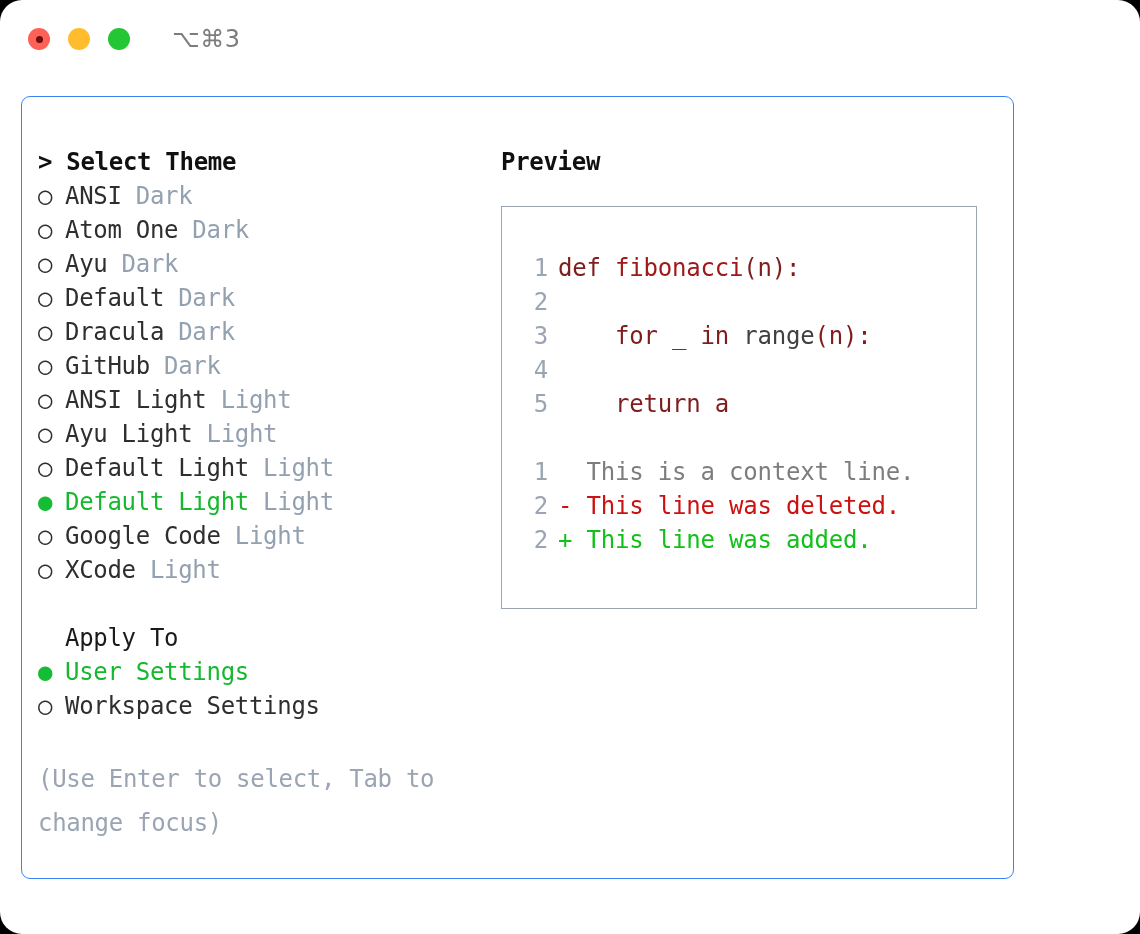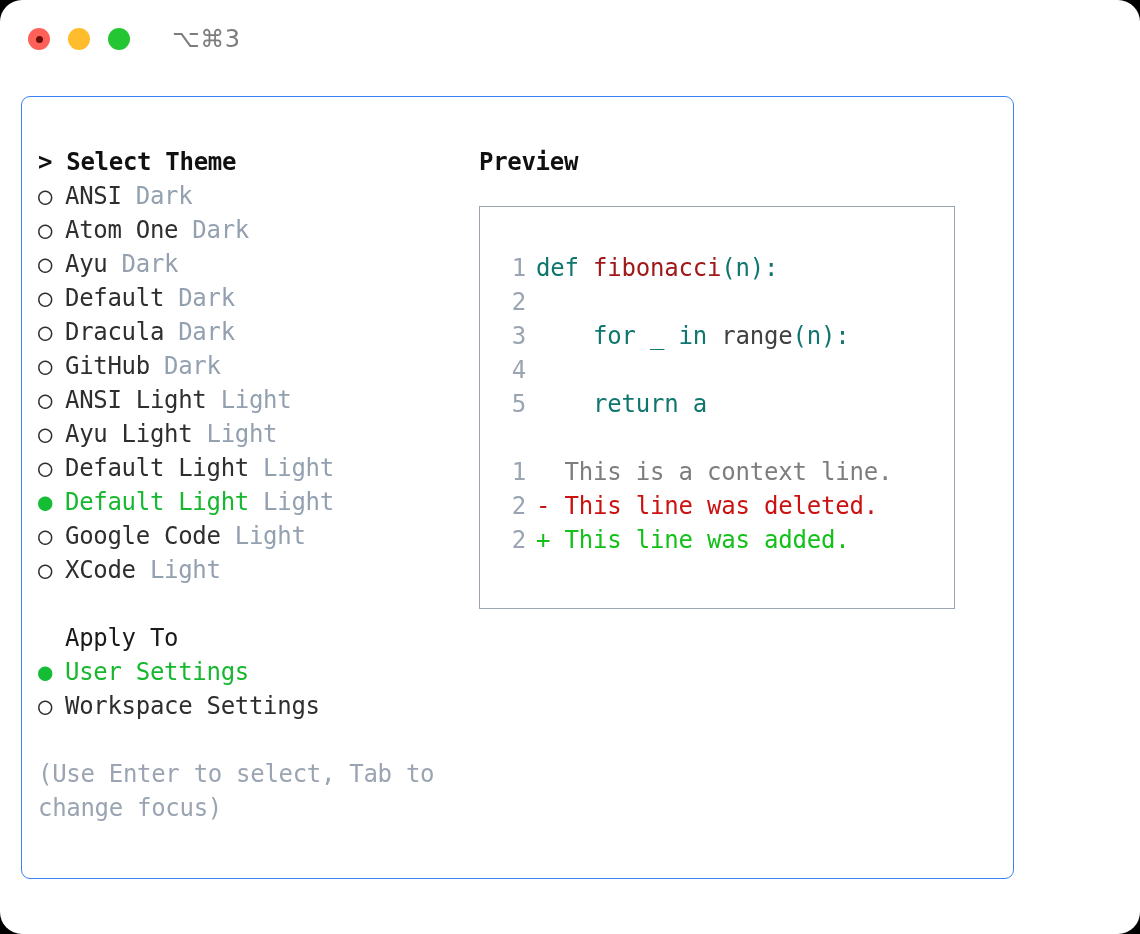--- a/index.html
+++ b/index.html
@@ -140,29 +140,29 @@
     height: 34px;
     padding-left: 27px;
     white-space: pre;
   }
 
   .hint {
     margin-top: 34px;
     font-size: 24px;
     color: #9aa4b2;
     letter-spacing: -0.3px;
-    line-height: 34px;
+    line-height: 44px;
     width: 400px;
     white-space: normal;
   }
 
   
   .right-col {
     position: absolute;
-    left: 457px;
+    left: 479px;
     top: 48px;
     width: 490px;
   }
   .preview-header {
     font-size: 24px;
     font-weight: bold;
     color: #101010;
     letter-spacing: -0.3px;
     line-height: 34px;
     height: 34px;
@@ -191,21 +191,21 @@
   .lineno {
     display: inline-block;
     width: 28px;
     flex: 0 0 28px;
     text-align: right;
     color: #9aa4b2;
     margin-right: 10px;
   }
   .code-text { color: #24292e; }
 
-  .tok-plain { color: #0f766e; }
+  .tok-plain { color: #7f1d1d; }
   .tok-func  { color: #a01818; }
   .tok-num   { color: #087e7b; }
   .tok-builtin { color: #404040; }
 
   .diff-gap { height: 34px; }
   .diff-context .code-text { color: #7d7d7d; }
   .diff-del .code-text { color: #cc1111; }
   .diff-add .code-text { color: #12c118; }
 
 </style>

